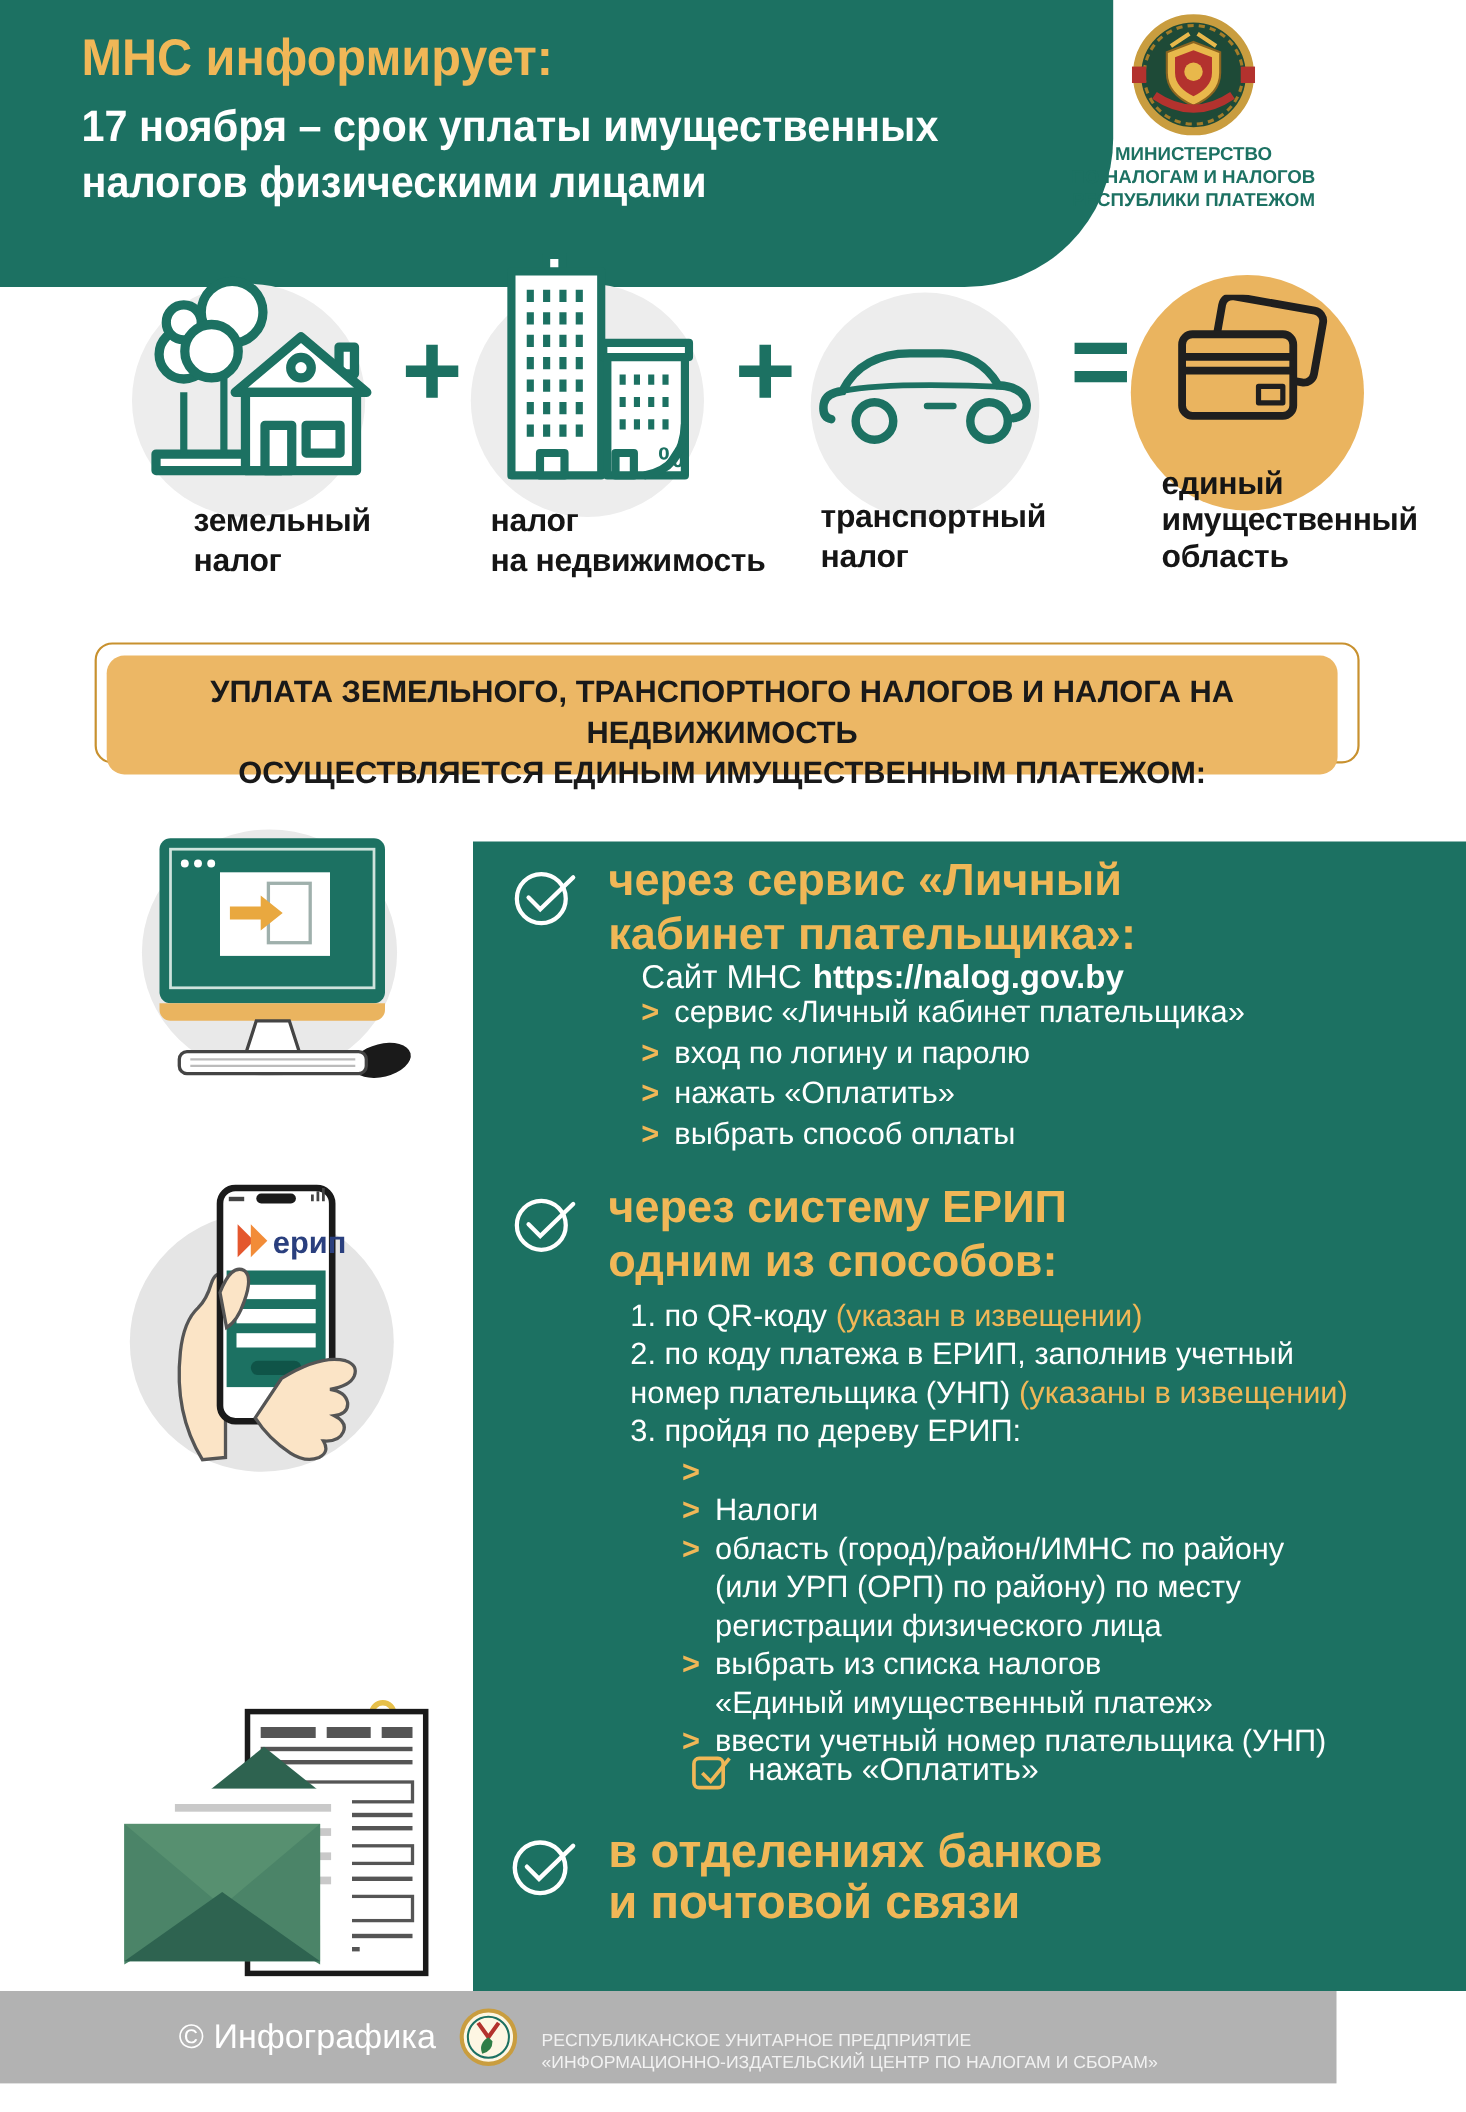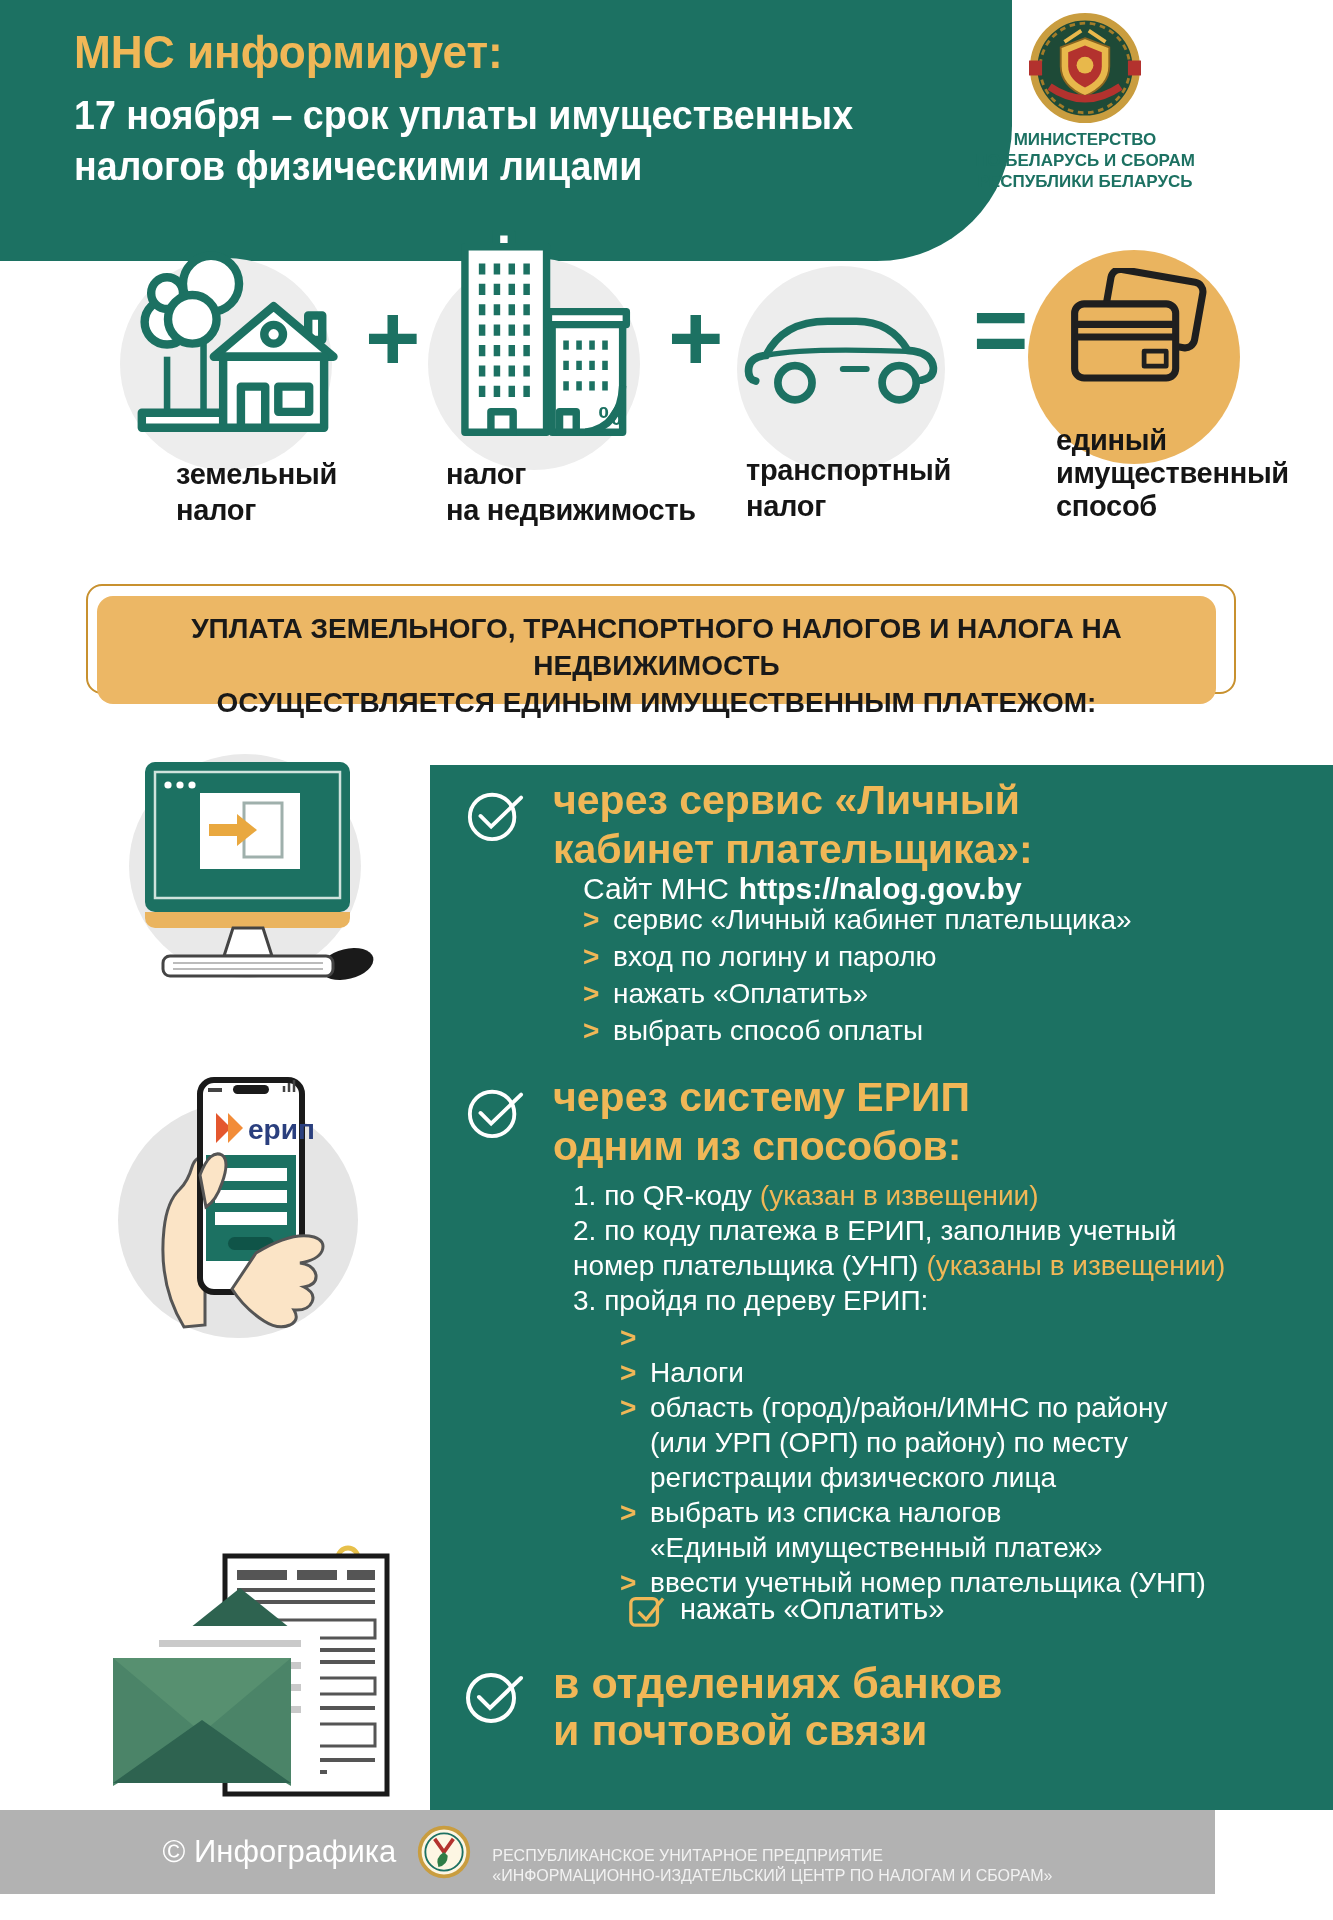--- a/index.html
+++ b/index.html
@@ -74,22 +74,22 @@
     <rect x="0" y="52" width="14" height="16" fill="#b3322e"></rect>
     <rect x="106" y="52" width="14" height="16" fill="#b3322e"></rect>
     <path d="M38 32 L56 20 M82 32 L64 20" stroke="#e8b84b" stroke-width="4"></path>
     <path d="M60 28 l26 10 v20 c0 16 -12 26 -26 32 c-14 -6 -26 -16 -26 -32 v-20 z" fill="#e8b84b" stroke="#8a6420" stroke-width="2"></path>
     <path d="M60 36 l18 7 v15 c0 11 -8 18 -18 23 c-10 -5 -18 -12 -18 -23 v-15 z" fill="#b3322e"></path>
     <circle cx="60" cy="57" r="9" fill="#e8b84b"></circle>
     <path d="M22 80 q38 26 76 0" stroke="#b3322e" stroke-width="8" fill="none"></path>
   </svg>
   <div class="ministry-text">
     <div>МИНИСТЕРСТВО</div>
-    <div>ПО БЕЛАРУСЬ И СБОРАМ</div>
-    <div>РЕСПУБЛИКИ БЕЛАРУСЬ</div>
+    <div>ПО НАЛОГАМ И НАЛОГОВ</div>
+    <div>РЕСПУБЛИКИ ПЛАТЕЖОМ</div>
   </div>
 </div>
 
 <div class="abs circle c-gray" style="left:120px;top:258px;width:212px;height:212px;"></div>
 <div class="abs circle c-gray" style="left:428px;top:258px;width:212px;height:212px;"></div>
 <div class="abs circle c-gray" style="left:737px;top:266px;width:208px;height:206px;"></div>
 <div class="abs circle c-orange" style="left:1028px;top:250px;width:212px;height:214px;"></div>
 
 <svg class="abs" style="left:125px;top:222px;" width="215" height="232" viewBox="0 0 230 240" fill="#fff" stroke="#1c7162" stroke-width="9" stroke-linejoin="round">
   <rect x="18" y="200" width="122" height="16"></rect>
@@ -160,21 +160,21 @@
   <div>налог</div>
   <div>на недвижимость</div>
 </div>
 <div class="abs eq-label" style="left:746px;top:452px;">
   <div>транспортный</div>
   <div>налог</div>
 </div>
 <div class="abs eq-label tight" style="left:1056px;top:424px;">
   <div>единый</div>
   <div>имущественный</div>
-  <div>способ</div>
+  <div>область</div>
 </div>
 
 <div class="abs banner-outline"></div>
 <div class="abs banner-fill">
   <div>УПЛАТА ЗЕМЕЛЬНОГО, ТРАНСПОРТНОГО НАЛОГОВ И НАЛОГА НА НЕДВИЖИМОСТЬ</div>
   <div>ОСУЩЕСТВЛЯЕТСЯ ЕДИНЫМ ИМУЩЕСТВЕННЫМ ПЛАТЕЖОМ:</div>
 </div>
 
 <div class="abs panel"></div>
 

